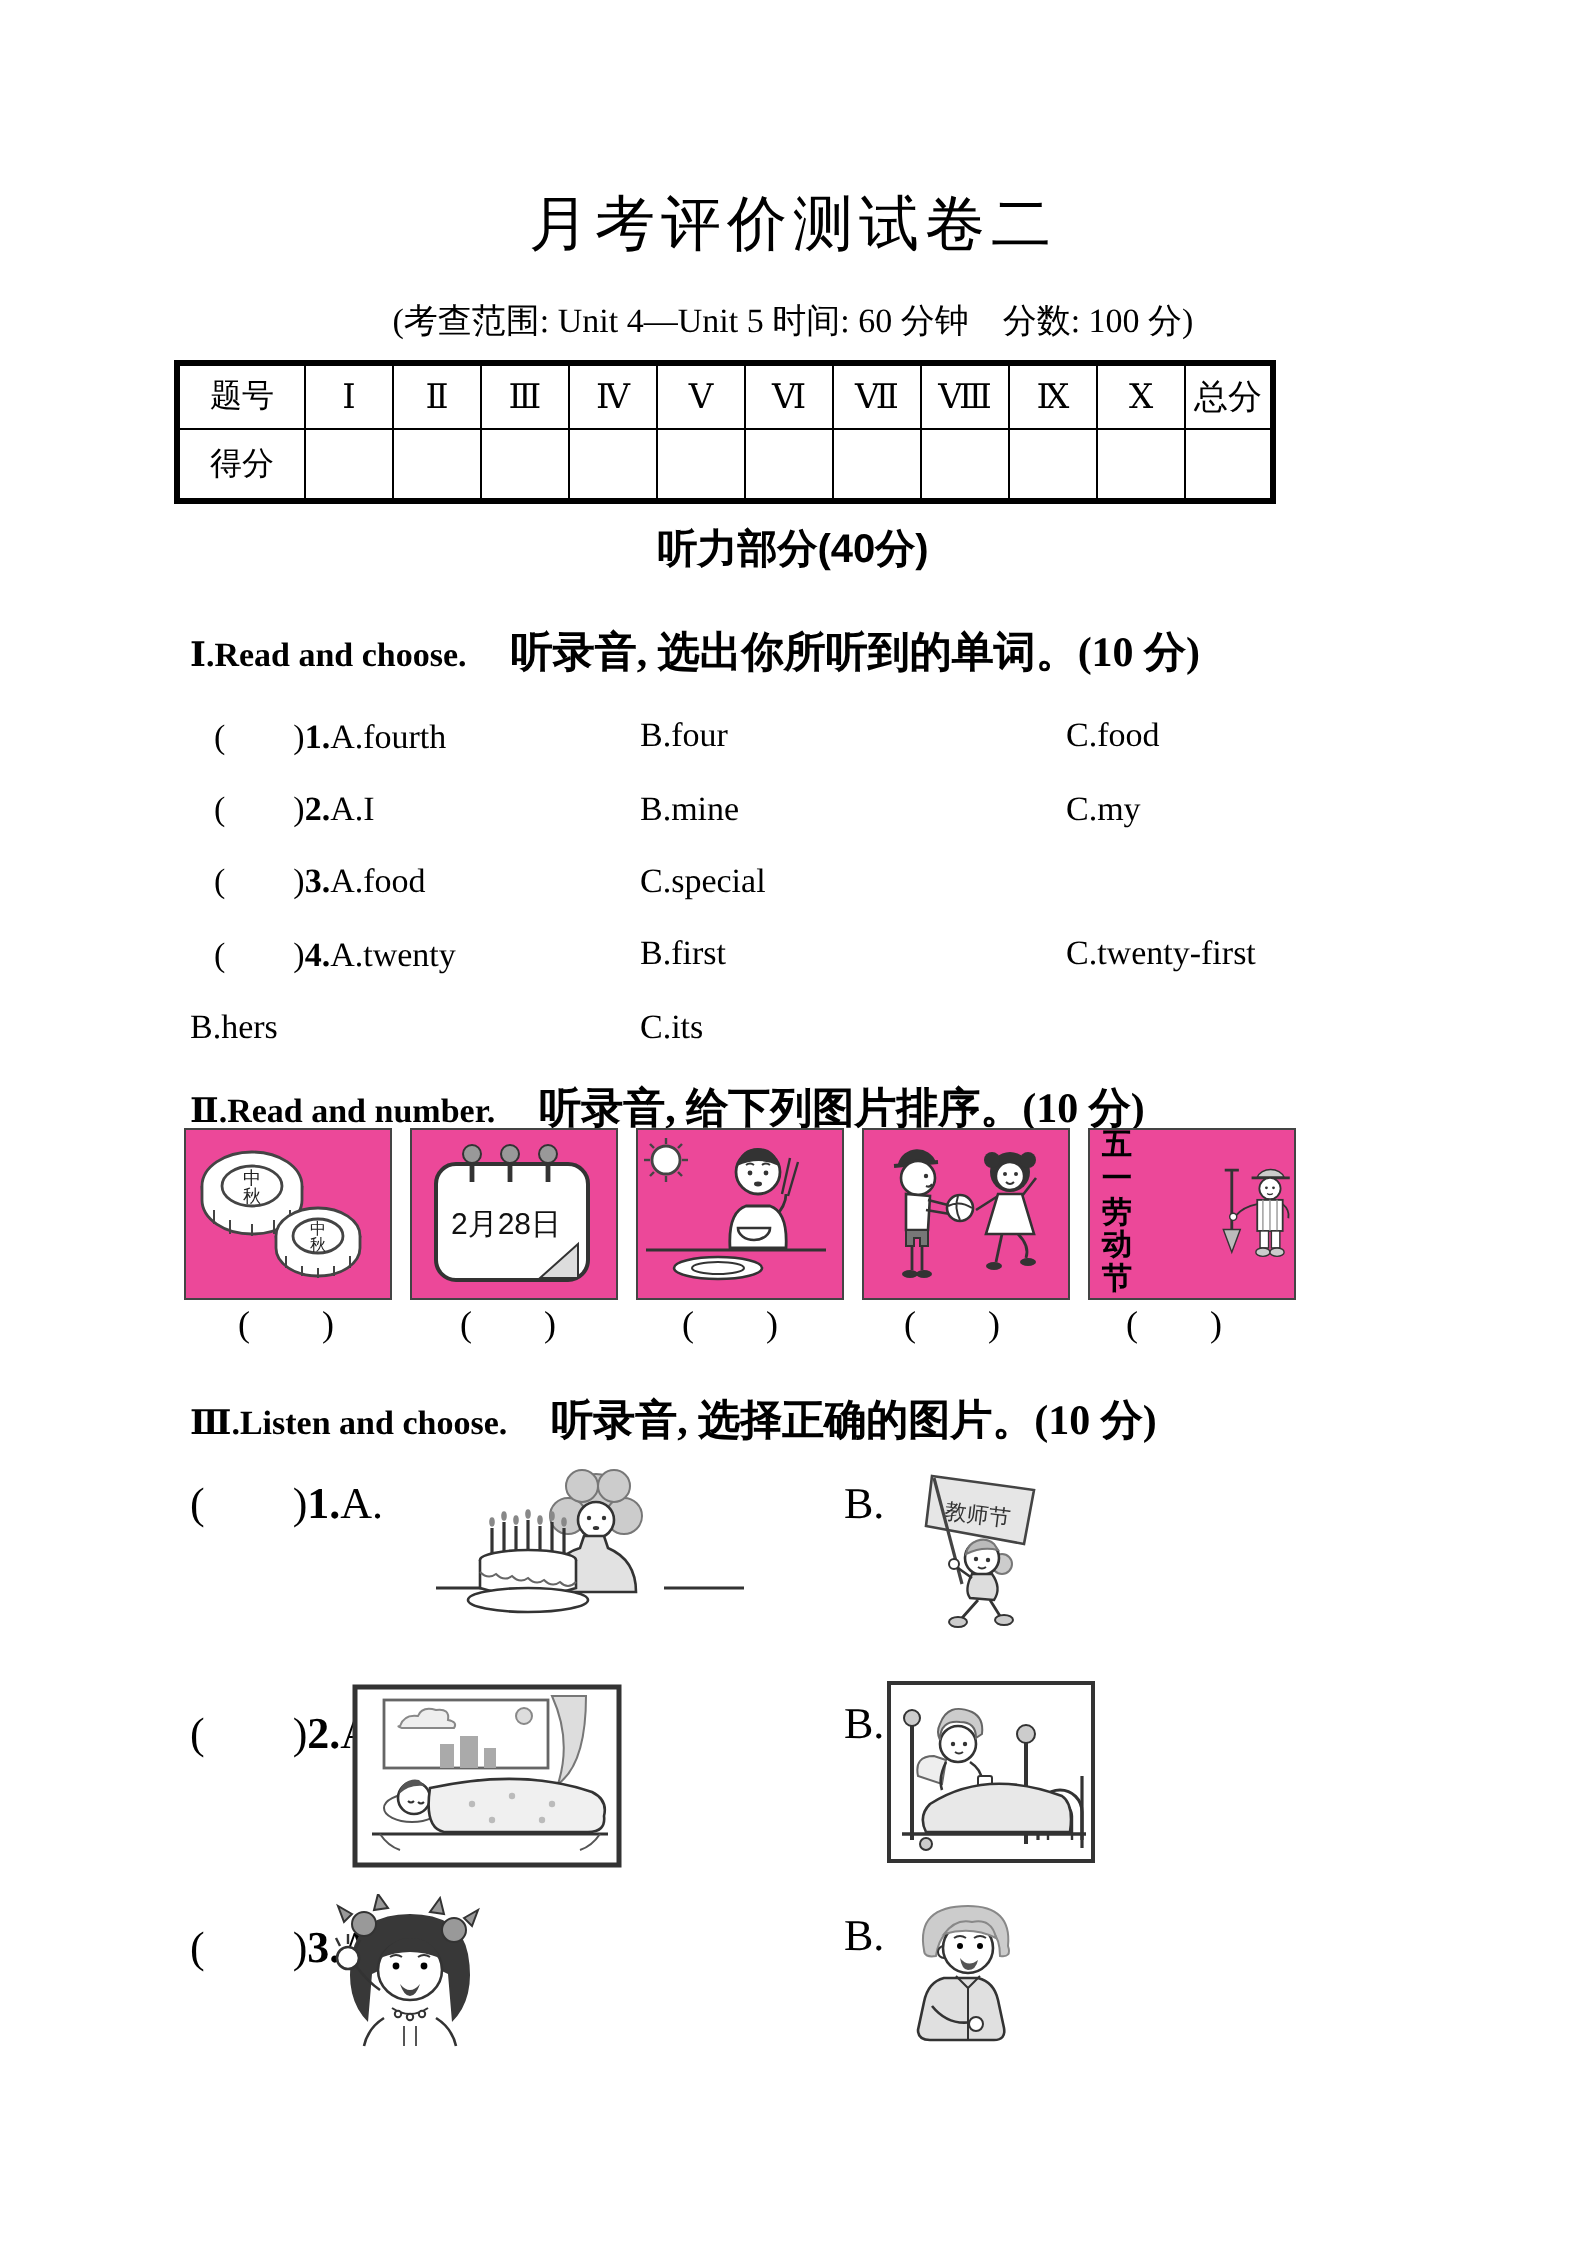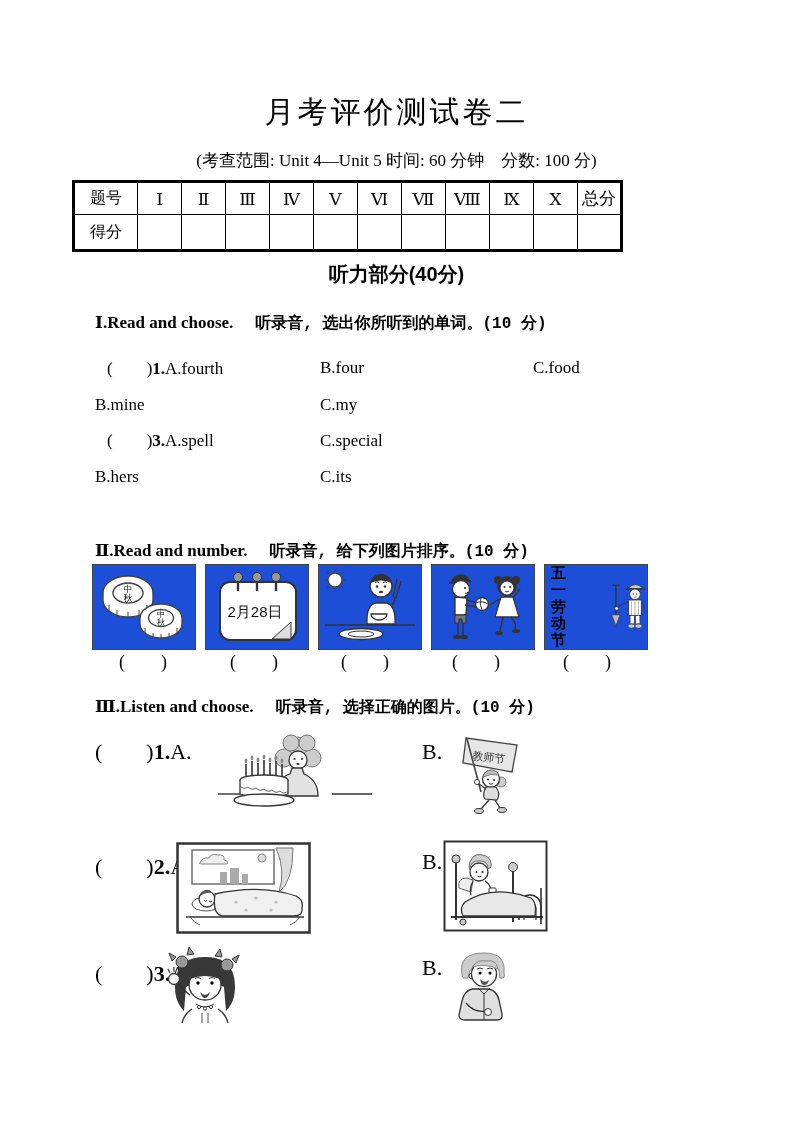--- a/index.html
+++ b/index.html
@@ -5,42 +5,42 @@
   html,body{margin:0;padding:0;}
   body{width:793px;height:1122px;background:#ffffff;color:#000;position:relative;
        font-family:"Liberation Serif","DejaVu Serif",serif;overflow:hidden;}
   .abs{position:absolute;}
   .zh{font-family:"Liberation Sans","DejaVu Sans",sans-serif;}
   .center{left:0;width:793px;text-align:center;}
 
   .title{top:92px;font-size:30px;font-weight:normal;letter-spacing:3px;}
   .subtitle{top:149px;font-size:17px;}
 
-  table.score{position:absolute;left:72px;top:180px;width:551px;border-collapse:collapse;
+  table.score{position:absolute;left:87px;top:180px;width:551px;border-collapse:collapse;
               table-layout:fixed;border:3px solid #000;}
   table.score td{border:1.6px solid #000;text-align:center;padding:0;font-size:17px;
                  font-family:"DejaVu Serif","Liberation Serif",serif;}
   table.score tr:first-child td{height:31px;}
   table.score tr:last-child td{height:34px;margin-top:44px;}
   table.score td.hd{font-family:"Liberation Sans","DejaVu Sans",sans-serif;font-size:16px;width:62px;}
 
   .part-header{top:261px;font-size:20px;font-weight:bold;text-align:center;}
 
   .sec-title{font-size:17px;white-space:nowrap;}
   .sec-title .t-en{font-weight:bold;}
-  .sec-title .t-zh{font-family:Liberation Mono, monospace;font-weight:bold;font-size:16px;padding-left:22px;}
+  .sec-title .t-zh{font-family:Liberation Serif, serif;font-weight:bold;font-size:21px;padding-left:22px;}
 
   .s1-items{left:95px;top:350px;width:610px;}
   .s1-row{display:grid;grid-template-columns:225px 213px auto;height:36.4px;align-items:center;font-size:17px;}
   .s1-row .c1{padding-left:12px;white-space:nowrap;}
   .s1-row b{font-weight:bold;}
 
   .pic-row{left:92px;top:564px;display:flex;gap:9px;}
-  .pic-box{width:102px;height:84px;border:1.5px solid #444;background:#1d4ed8;
-           display:flex;align-items:center;justify-content:center;overflow:hidden;gap:38px;}
+  .pic-box{width:102px;height:84px;border:1.5px solid #444;background:#ec4899;
+           display:flex;align-items:center;overflow:hidden;gap:38px;}
   .blank-row{left:92px;top:650px;display:flex;gap:9px;font-size:18px;}
   .blank-row span{width:102px;text-align:center;}
 
   .vtext{width:17px;font-size:15px;font-weight:bold;line-height:1.12;word-break:break-all;
          font-family:"Liberation Sans","DejaVu Sans",sans-serif;margin:0 2px 0 6px;}
 
   .q-label{font-size:22px;white-space:nowrap;}
   .q-label b{font-weight:bold;}
   svg{display:block;}
   svg text{font-family:"Liberation Sans","DejaVu Sans",sans-serif;}
@@ -89,26 +89,32 @@
 <div class="abs sec-title" style="left:95px;top:312px;">
   <span class="t-en">Ⅰ.Read and choose.</span><span class="t-zh">听录音, 选出你所听到的单词。(10 分)</span>
 </div>
 <div class="abs s1-items">
   <div class="s1-row">
     <span class="c1"><span>(　　)</span><b>1.</b><span>A.fourth</span></span>
     <span>B.four</span>
     <span>C.food</span>
   </div>
   <div class="s1-row">
+    <span class="c1"><span>(　　)</span><b>2.</b><span>A.I</span></span>
     <span>B.mine</span>
     <span>C.my</span>
   </div>
   <div class="s1-row">
-    <span class="c1"><span>(　　)</span><b>3.</b><span>A.spell</span></span>
+    <span class="c1"><span>(　　)</span><b>3.</b><span>A.food</span></span>
     <span>C.special</span>
+  </div>
+  <div class="s1-row">
+    <span class="c1"><span>(　　)</span><b>4.</b><span>A.twenty</span></span>
+    <span>B.first</span>
+    <span>C.twenty-first</span>
   </div>
   <div class="s1-row">
     <span>B.hers</span>
     <span>C.its</span>
   </div>
 </div>
 
 <div class="abs sec-title" style="left:95px;top:540px;">
   <span class="t-en">Ⅱ.Read and number.</span><span class="t-zh">听录音, 给下列图片排序。(10 分)</span>
 </div>

